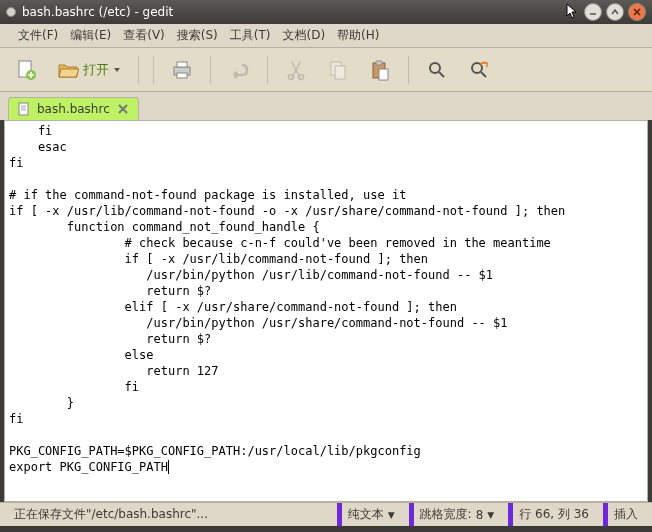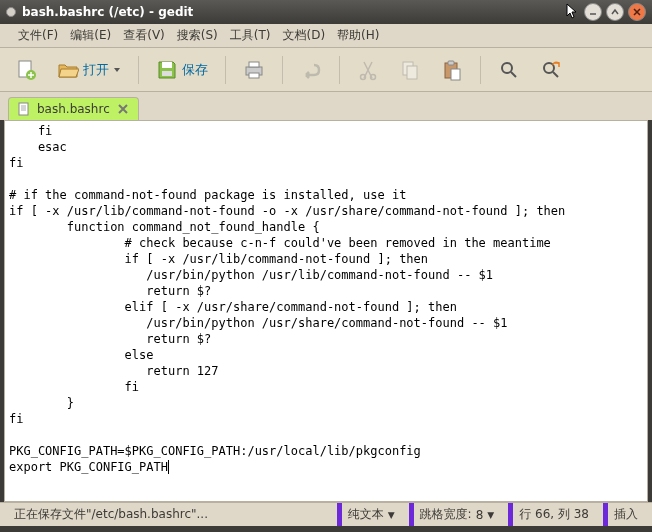--- a/index.html
+++ b/index.html
@@ -1,30 +1,30 @@
 <!DOCTYPE html>
 <html><head>
 <meta charset="utf-8">
 <style>
 * { margin: 0; padding: 0; box-sizing: border-box; }
 body { font-family: "DejaVu Sans", sans-serif; font-size: 12px; background: #3c3b37; width: 652px; height: 532px; overflow: hidden; }
 
 .titlebar { height: 24px; background: linear-gradient(#5a5955, #3c3b37); display: flex; align-items: center; padding: 0 6px; color: #fff; gap: 6px; }
 .titlebar .dot { width: 10px; height: 10px; border-radius: 50%; background: #d4d0c8; border: 1px solid #888; }
-.titlebar .title { font-weight: bold; flex: 1; }
+.titlebar .title { font-weight: normal; flex: 1; }
 .titlebar .cursor { width: 12px; height: 18px; }
 .winbtns { display: flex; gap: 4px; }
 .winbtn { width: 18px; height: 18px; border-radius: 50%; background: #e3dfd7; border: 1px solid #888; display: flex; align-items: center; justify-content: center; font-size: 10px; cursor: pointer; }
 .winbtn.close { background: #f07746; }
 
 .menubar { height: 24px; background: #dfd7c7; display: flex; align-items: center; padding: 0 12px; color: #3c3b37; border-bottom: 1px solid #b8b0a0; }
 .menubar span { padding: 3px 6px; cursor: pointer; }
 
 .toolbar { height: 44px; background: #e3dcc9; display: flex; align-items: center; padding: 0 8px; gap: 6px; border-bottom: 1px solid #b8b0a0; }
-.tbtn { display: flex; align-items: center; gap: 4px; padding: 4px 6px; border: 1px solid transparent; border-radius: 3px; cursor: pointer; color: #0369a1; font-size: 13px; font-family: Liberation Mono, monospace; }
+.tbtn { display: flex; align-items: center; gap: 4px; padding: 4px 6px; border: 1px solid transparent; border-radius: 3px; cursor: pointer; color: #4d7c0f; font-size: 13px; font-family: Liberation Mono, monospace; }
 .sep { width: 1px; height: 28px; background: #c4bdab; margin: 0 4px; }
 .icon { width: 22px; height: 22px; display: inline-block; }
 .dropdown { width: 8px; }
 
 .tabbar { height: 28px; background: #dfd7c7; display: flex; align-items: flex-end; padding: 0 8px; }
 .tab { background: #bef264; border: 1px solid #b8b0a0; border-bottom: none; border-radius: 4px 4px 0 0; padding: 4px 8px; display: flex; align-items: center; gap: 6px; font-size: 12px; color: #3c3b37; }
 .tab .fileicon { width: 14px; height: 14px; }
 .tab .x { width: 14px; height: 14px; cursor: pointer; }
 
 .editor { background: #fff; border: 1px solid #b8b0a0; margin: 0 4px; height: 382px; overflow: hidden; font-family: "DejaVu Sans Mono", monospace; font-size: 12px; line-height: 16px; padding: 2px 4px; color: #000; white-space: pre; position: relative; }
@@ -85,28 +85,20 @@
     <svg class="icon" viewBox="0 0 22 22">
         <path d="M2 6 L8 6 L10 8 L20 8 L20 18 L2 18 Z" fill="#e8b858" stroke="#a67c2e"></path>
         <path d="M4 10 L22 10 L19 18 L2 18 Z" fill="#f4d48a" stroke="#a67c2e"></path>
       </svg>
     <span>打开</span>
     <svg class="dropdown" viewBox="0 0 8 8">
         <path d="M1 2 L4 6 L7 2 Z" fill="#555"></path>
       </svg>
   </div>
   <div class="sep"></div>
-  <div class="tbtn">
-    <svg class="icon" viewBox="0 0 22 22">
-        <path d="M3 3 L17 3 L19 5 L19 19 L3 19 Z" fill="#8bc34a" stroke="#5a8a2a"></path>
-        <rect x="6" y="3" width="10" height="6" fill="#fff"></rect>
-        <rect x="6" y="12" width="10" height="5" fill="#ddd"></rect>
-      </svg>
-    <span>保存</span>
-  </div>
   <div class="sep"></div>
   <div class="tbtn">
     <svg class="icon" viewBox="0 0 22 22">
         <rect x="3" y="8" width="16" height="8" fill="#ccc" stroke="#888"></rect>
         <rect x="6" y="3" width="10" height="5" fill="#fff" stroke="#888"></rect>
         <rect x="6" y="14" width="10" height="5" fill="#fff" stroke="#888"></rect>
       </svg>
   </div>
   <div class="sep"></div>
   <div class="tbtn" style="opacity:.4">
@@ -195,18 +187,18 @@
   <div class="section">
       <span>纯文本</span> 
       <span class="tri">▼</span>
     </div>
   <div class="section">
       <span>跳格宽度:</span> 
       <span>8</span> 
       <span class="tri">▼</span>
     </div>
   <div class="section">
-      <span>行 66, 列 38</span>
+      <span>行 66, 列 36</span>
     </div>
   <div class="section">
       <span>插入</span>
     </div>
 </div>
 
 </body></html>

